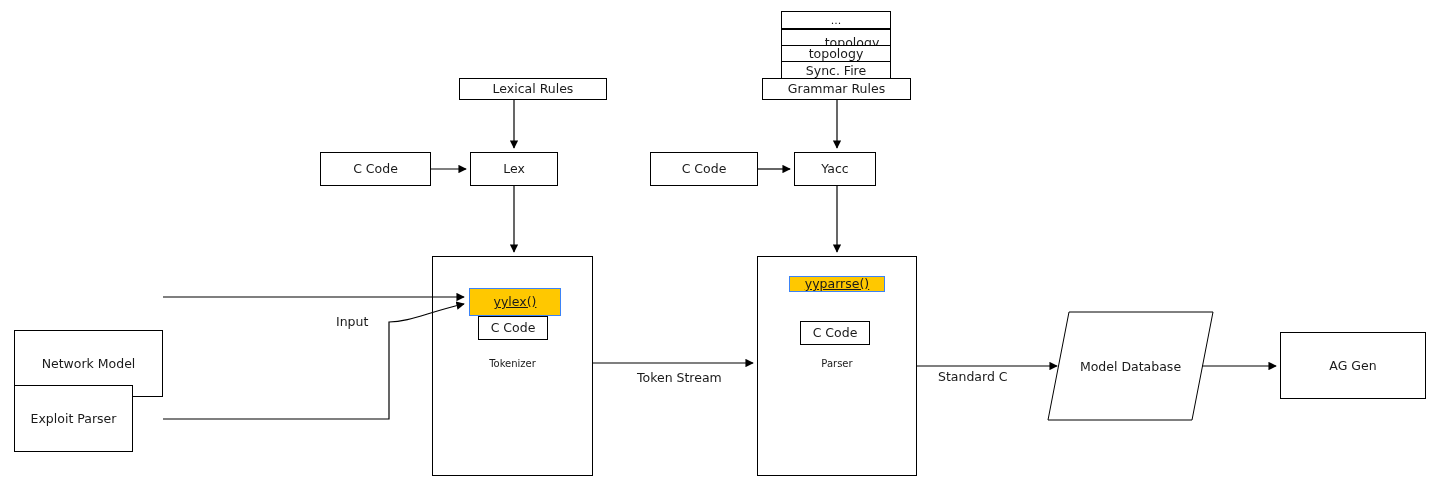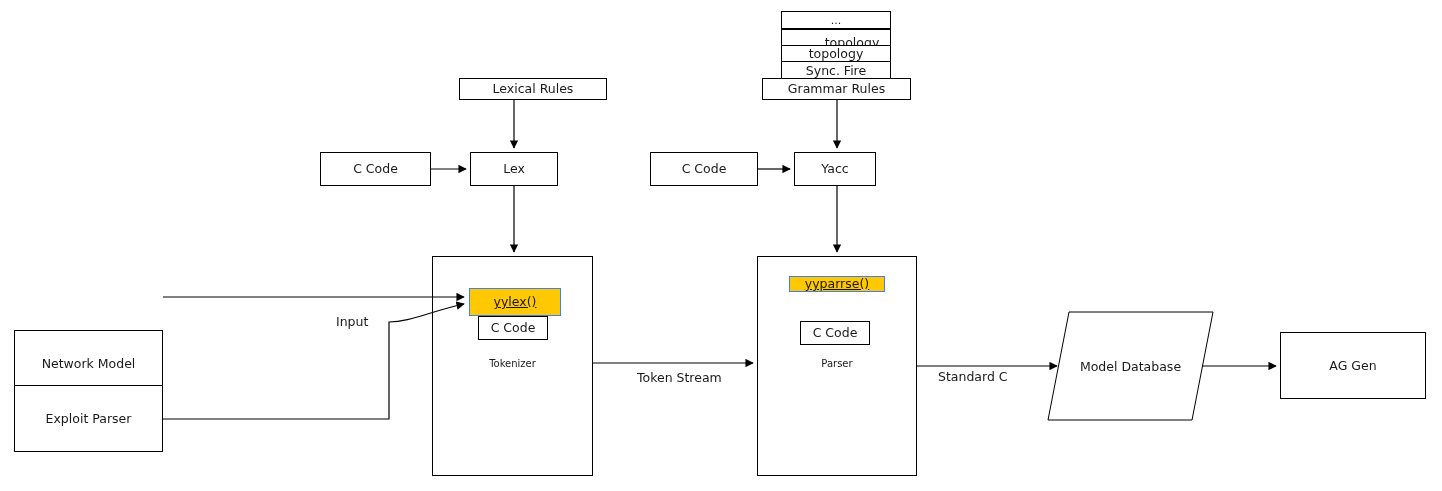--- a/index.html
+++ b/index.html
@@ -127,21 +127,21 @@
   </div>
 
   <div class="node" style="left:794px; top:152px; width:82px; height:34px;">
     <span>Yacc</span>
   </div>
 
   <div class="node" style="left:14px; top:284px; width:149px; height:67px;margin-top:46px;">
     <span>Network Model</span>
   </div>
 
-  <div class="node" style="left:14px; top:385px; width:149px; height:67px;">
+  <div class="node" style="left:14px; top:385px; width:119px; height:67px;">
     <span>Exploit Parser</span>
   </div>
 
   <div class="container" style="left:432px; top:256px; width:161px; height:220px;"></div>
   <div class="node yellow" style="left:469px; top:288px; width:92px; height:28px;">
     <span>yylex()</span>
   </div>
   <div class="node" style="left:478px; top:316px; width:70px; height:24px;">
     <span>C Code</span>
   </div>

